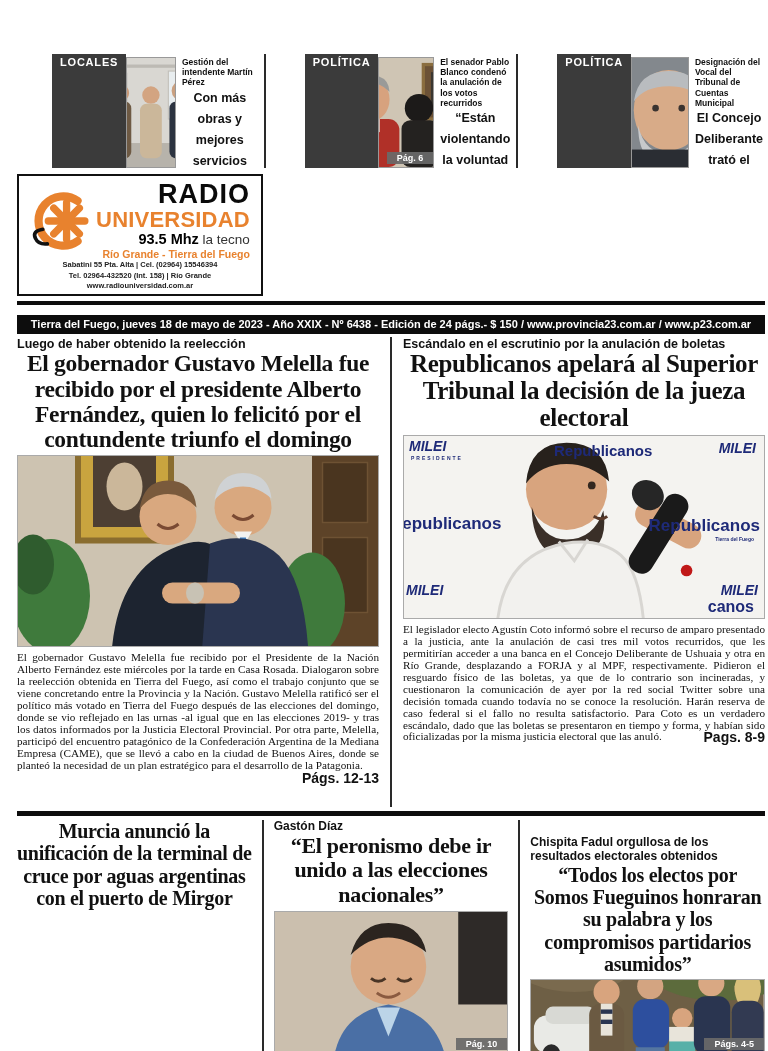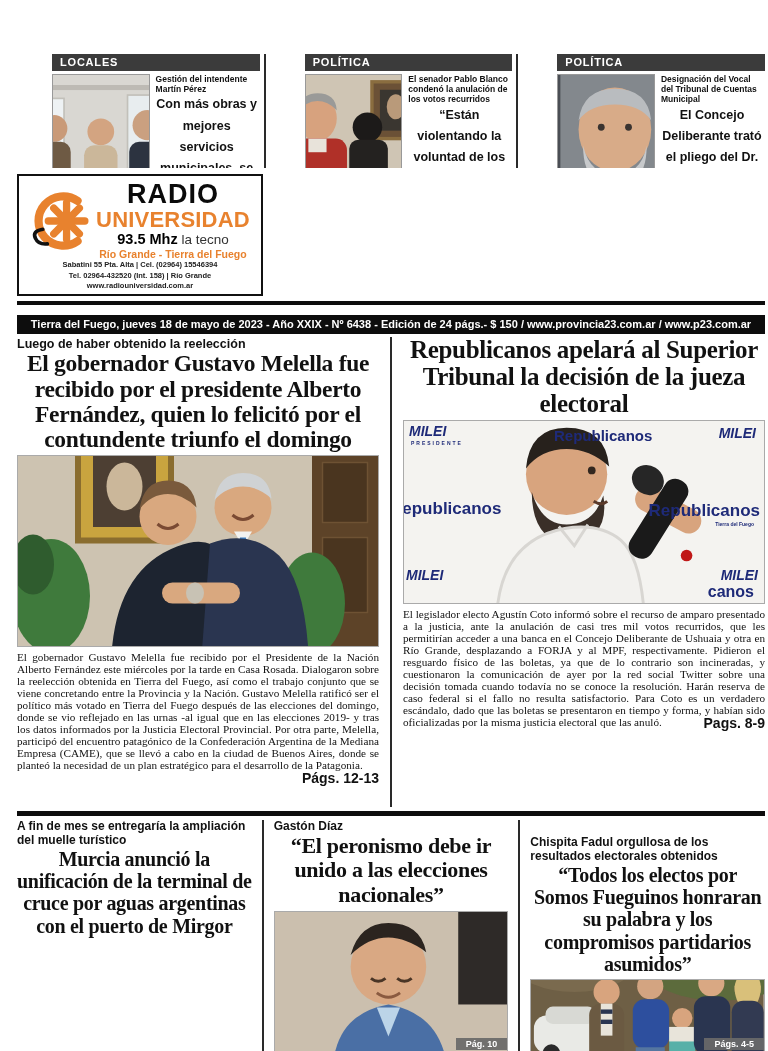--- a/index.html
+++ b/index.html
@@ -3,41 +3,41 @@
 <meta charset="utf-8">
 <style>
   * { box-sizing: border-box; margin: 0; padding: 0; }
   html,body { width:768px; height:1051px; background:#fff; overflow:hidden; }
   body { font-family:"Liberation Sans", sans-serif; color:#111; position:relative; }
   .page { padding:54px 3px 0 17px; }
 
   
   .topstrip { display:flex; height:114px; }
   .vsep { width:2px; border-left:1px solid #2a2a2a; border-right:1px solid #2a2a2a; margin:0 4px; }
-  .topbox { flex:1 1 0; display:flex; flex-direction:column; overflow:hidden;padding-left:35px; }
+  .topbox { flex:1 1 0; display:flex; overflow:hidden;padding-left:35px; }
   .tb-header { background:#3b3b3b; color:#fff; font-weight:bold; font-size:11px; letter-spacing:.8px; padding:2px 8px 3px; }
   .tb-body { flex:1; display:flex; gap:4px; padding-top:3px; }
   .tb-photo { width:47%; position:relative; border:1px solid #999; overflow:hidden; }
   .tb-text { flex:1; display:flex; flex-direction:column; padding:0 2px; }
   .tb-kicker { font-size:8.5px; font-weight:bold; line-height:1.2; }
   .tb-headline { flex:1; font-size:12.5px; font-weight:bold; text-align:center; display:flex; align-items:center; justify-content:center; }
   .tb-headline span { line-height:1.7; }
   .chip { position:absolute; right:0; bottom:3px; background:rgba(105,105,105,.93); color:#fff; font-size:9px; font-weight:bold; padding:1px 10px; }
 
   
   .mastrow { display:flex; gap:10px; height:122px; margin-top:6px; }
   .mast { flex:1; background:#d6222b; position:relative; color:#fff; overflow:hidden; }
   .mast-diario { position:absolute; top:6px; left:100px; font-family:"Liberation Serif",serif; font-weight:bold; font-size:24px; }
   .mast-title { position:absolute; top:4px; left:12px; font-family:"Liberation Serif",serif; font-weight:bold; letter-spacing:-2px; line-height:1; white-space:nowrap; }
   .mast-title .t1 { font-size:58px; }
   .mast-title .t2 { font-size:76px; }
   .mast-slogan { position:absolute; left:13px; bottom:6px; font-size:11.5px; font-weight:bold; letter-spacing:.4px; line-height:1.5; }
   .radio { width:246px; background:#fff; border:2px solid #111; padding:5px 4px 3px; display:flex; flex-direction:column; align-items:center; justify-content:space-between; }
   .radio-top { display:flex; align-items:center; gap:2px; }
-  .radio-text { text-align:center; }
+  .radio-text { text-align:right; }
   .r1 { font-size:27px; font-weight:bold; letter-spacing:1px; color:#0a0a0a; line-height:1; }
   .r2 { font-size:22px; font-weight:bold; color:#e8822e; letter-spacing:.2px; line-height:1.05; }
   .r3 { font-size:13.5px; line-height:1.2; color:#333; }
   .r3 b { color:#000; font-size:14.5px; }
   .r4 { font-size:10.5px; font-weight:bold; color:#e8822e; }
   .radio-contact { font-size:7.5px; font-weight:bold; color:#222; text-align:center; line-height:1.4; }
 
   .rule1 { height:4px; background:#0d0d0d; margin-top:5px; }
   .datebar { margin-top:10px; background:#0d0d0d; color:#fff; text-align:center; font-size:11px; font-weight:bold; padding:3px 0 4px; }
 
@@ -226,20 +226,21 @@
           <path d="M93 57 q7 6 14 0" stroke="#7a4a33" stroke-width="2" fill="none"></path>
           <path d="M143 51 q7 6 14 0" stroke="#7a4a33" stroke-width="2" fill="none"></path>
         </svg>
       </div>
       <div class="m-body"><span>El gobernador Gustavo Melella fue recibido por el Presidente de la Nación Alberto Fernández este miércoles por la tarde en Casa Rosada. Dialogaron sobre la reelección obtenida en Tierra del Fuego, así como el trabajo conjunto que se viene concretando entre la Provincia y la Nación. Gustavo Melella ratificó ser el político más votado en Tierra del Fuego después de las elecciones del domingo, donde se vio reflejado en las urnas -al igual que en las elecciones 2019- y tras los datos informados por la Justicia Electoral Provincial. Por otra parte, Melella, participó del encuentro patagónico de la Confederación Argentina de la Mediana Empresa (CAME), que se llevó a cabo en la ciudad de Buenos Aires, donde se planteó la necesidad de un plan estratégico para el desarrollo de la Patagonia.</span><span class="pageref">Págs. 12-13</span></div>
     </div>
 
     <div class="vsep"></div>
 
     <div class="mcol" style="padding-left:7px;">
+      <div class="m-kicker">Escándalo en el escrutinio por la anulación de boletas</div>
       <div class="m-headline right">Republicanos apelará al Superior Tribunal la decisión de la jueza electoral</div>
       <div class="m-photo right ph">
         <svg viewBox="0 0 372 206" preserveAspectRatio="xMidYMid slice">
           <rect width="372" height="206" fill="#f4f3f0"></rect>
           <circle cx="168" cy="64" r="42" fill="#d8a47e"></circle>
           <path d="M126 58 q4 -42 42 -42 q40 0 44 40 q-20 -18 -44 -18 q-26 0 -42 20" fill="#27211c"></path>
           <path d="M132 82 q10 34 36 34 q28 0 38 -30 q4 26 -8 38 l-52 2 q-14 -14 -14 -44" fill="#3a2f28"></path>
           <path d="M96 206 q6 -74 70 -86 q36 -6 58 12 q20 18 24 74 z" fill="#f2f1ee" stroke="#d8d6d2" stroke-width="3"></path>
           <path d="M160 118 l16 20 l14 -22" fill="none" stroke="#d8d6d2" stroke-width="3"></path>
           <rect x="236" y="88" width="74" height="26" rx="13" transform="rotate(28 273 101)" fill="#d8a47e"></rect>
@@ -262,21 +263,20 @@
       </div>
       <div class="m-body"><span>El legislador electo Agustín Coto informó sobre el recurso de amparo presentado a la justicia, ante la anulación de casi tres mil votos recurridos, que les permitirían acceder a una banca en el Concejo Deliberante de Ushuaia y otra en Río Grande, desplazando a FORJA y al MPF, respectivamente. Pidieron el resguardo físico de las boletas, ya que de lo contrario son incineradas, y cuestionaron la comunicación de ayer por la red social Twitter sobre una decisión tomada cuando todavía no se conoce la resolución. Harán reserva de caso federal si el fallo no resulta satisfactorio. Para Coto es un verdadero escándalo, dado que las boletas se presentaron en tiempo y forma, y habían sido oficializadas por la misma justicia electoral que las anuló.</span><span class="pageref">Pags. 8-9</span></div>
     </div>
   </div>
 
   <div class="rule2"></div>
 
   <div class="bottom">
 
     <div class="bcol" style="padding-right:6px;">
-      <div class="b-kicker">A fin de mes se entregaría la ampliación del muelle turístico</div>
       <div class="b-headline">Murcia anunció la unificación de la terminal de cruce por aguas argentinas con el puerto de Mirgor</div>
     </div>
 
     <div class="vsep"></div>
 
     <div class="bcol" style="padding:0 6px;">
       <div class="b-kicker">Gastón Díaz</div>
       <div class="b-headline mid">“El peronismo debe ir unido a las elecciones nacionales”</div>
       <div class="b-photo ph">
         <svg viewBox="0 0 160 110" preserveAspectRatio="xMidYMid slice">

